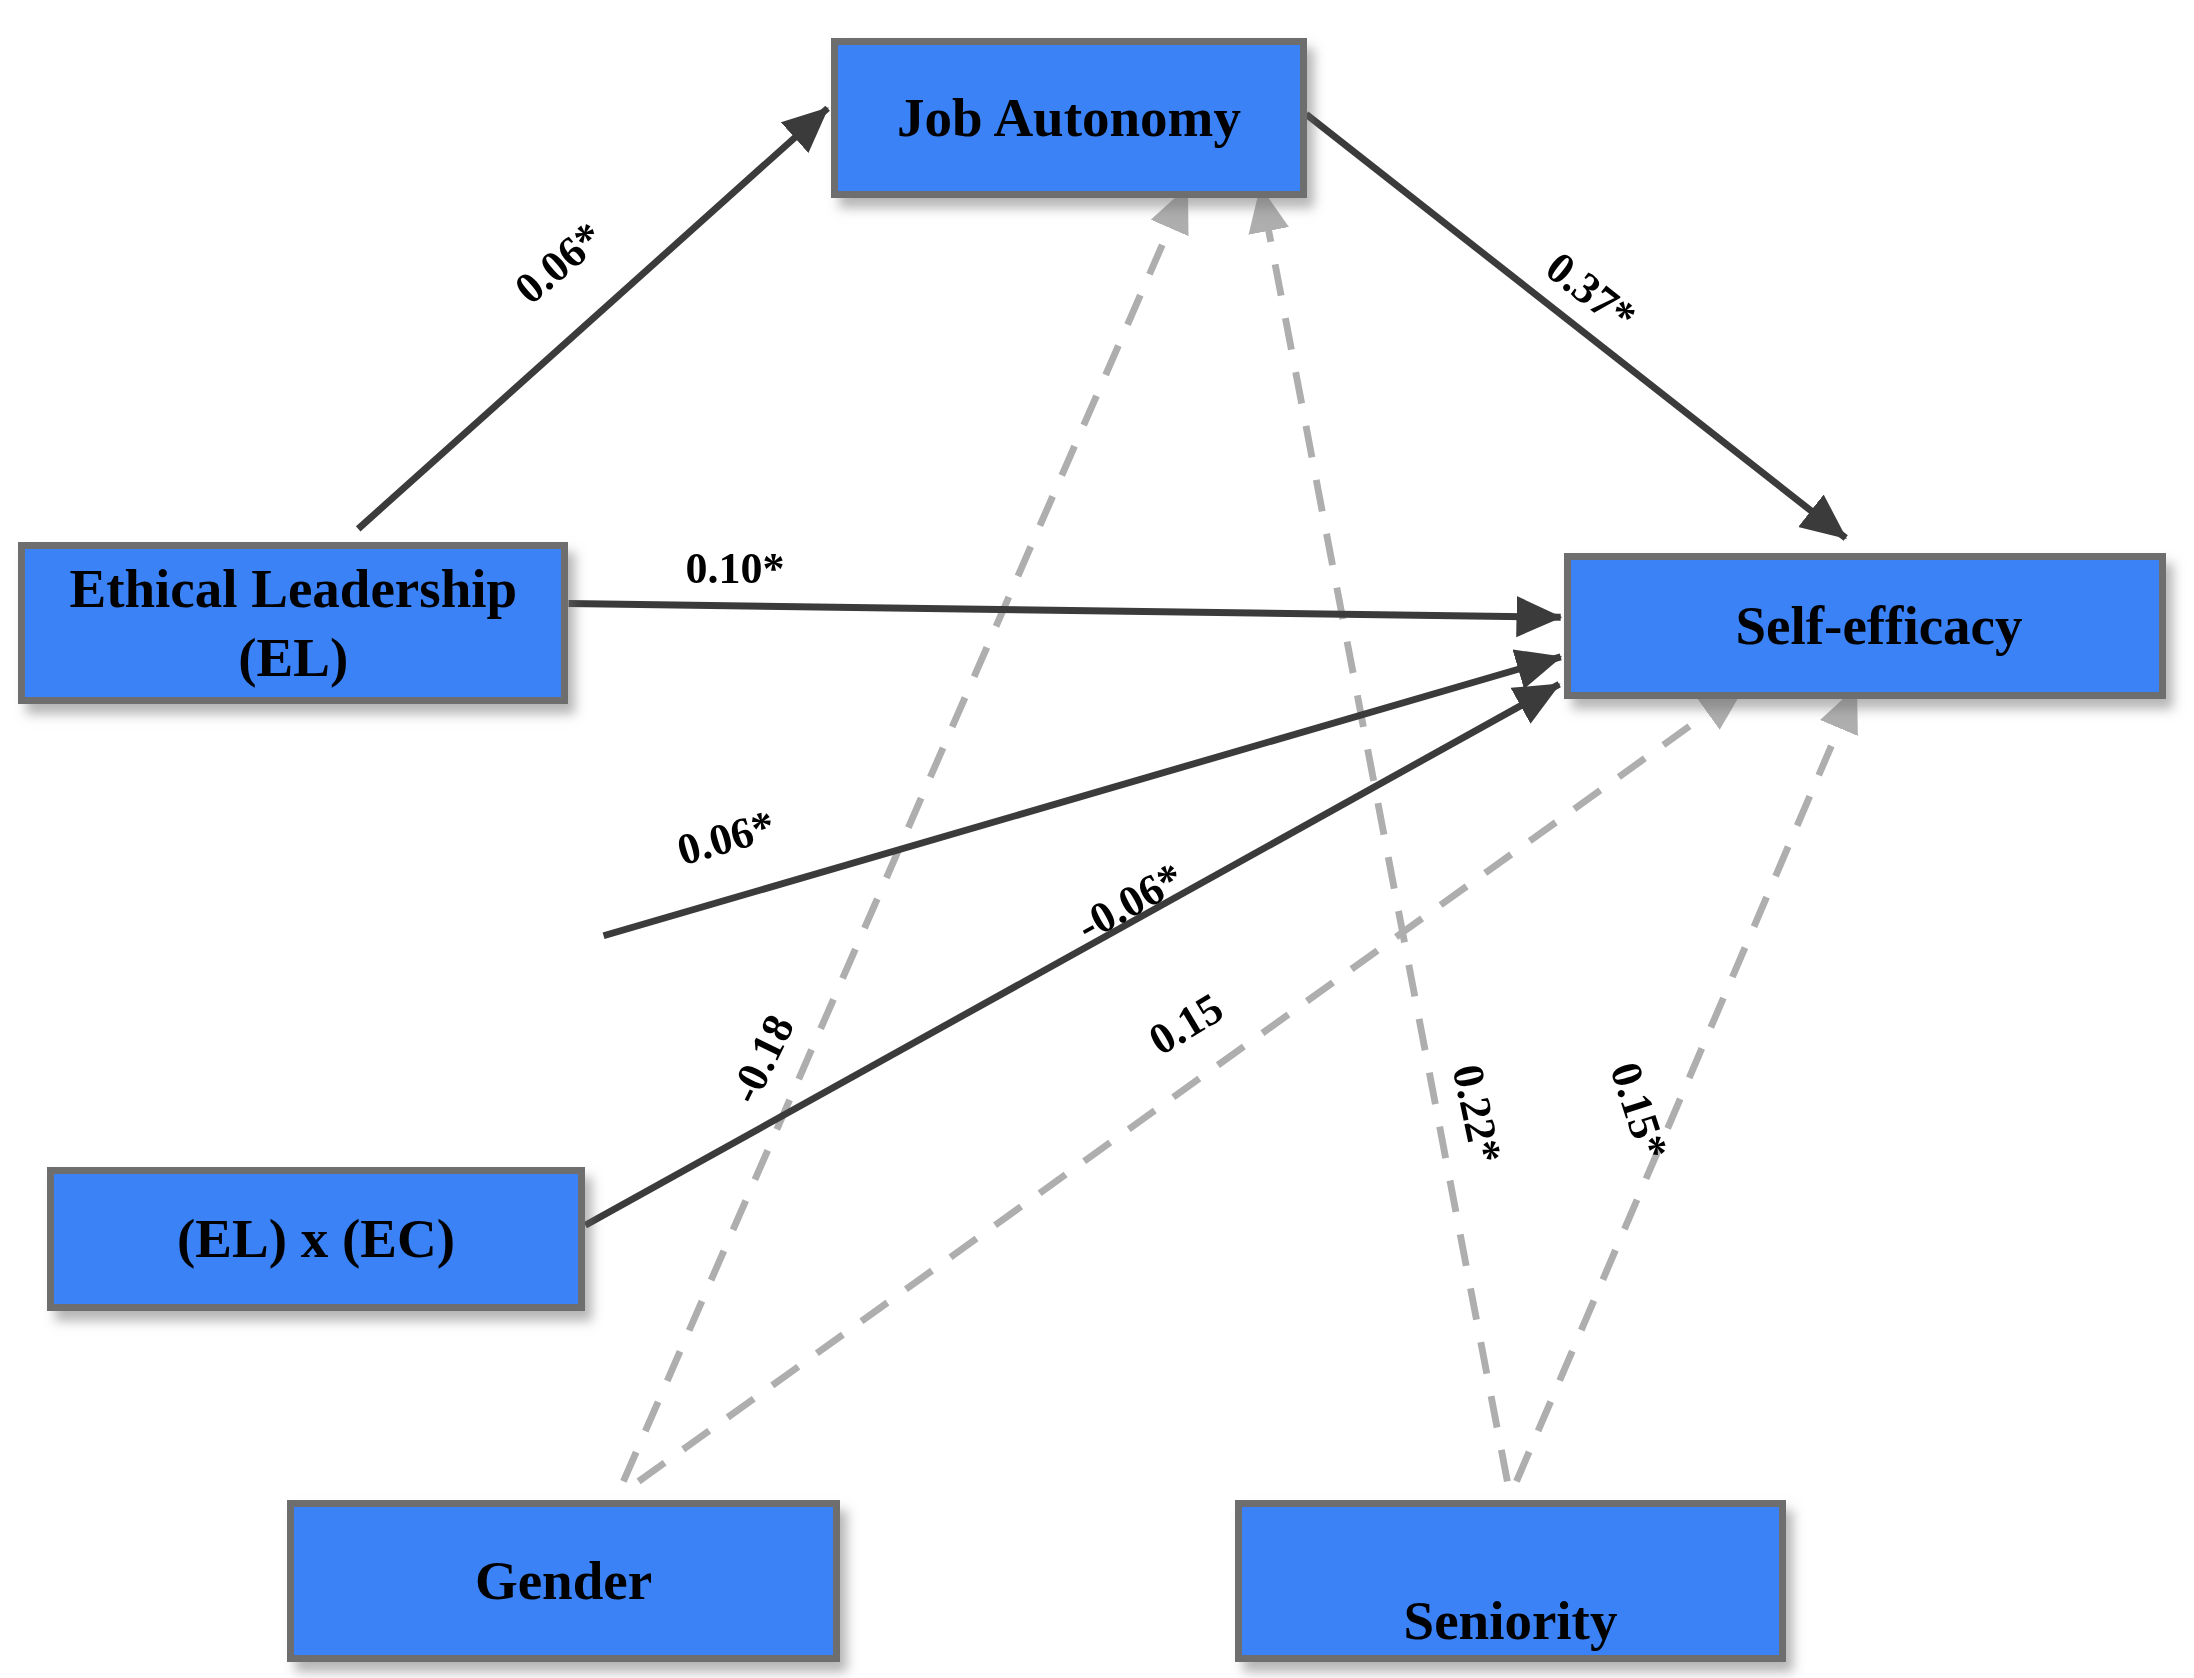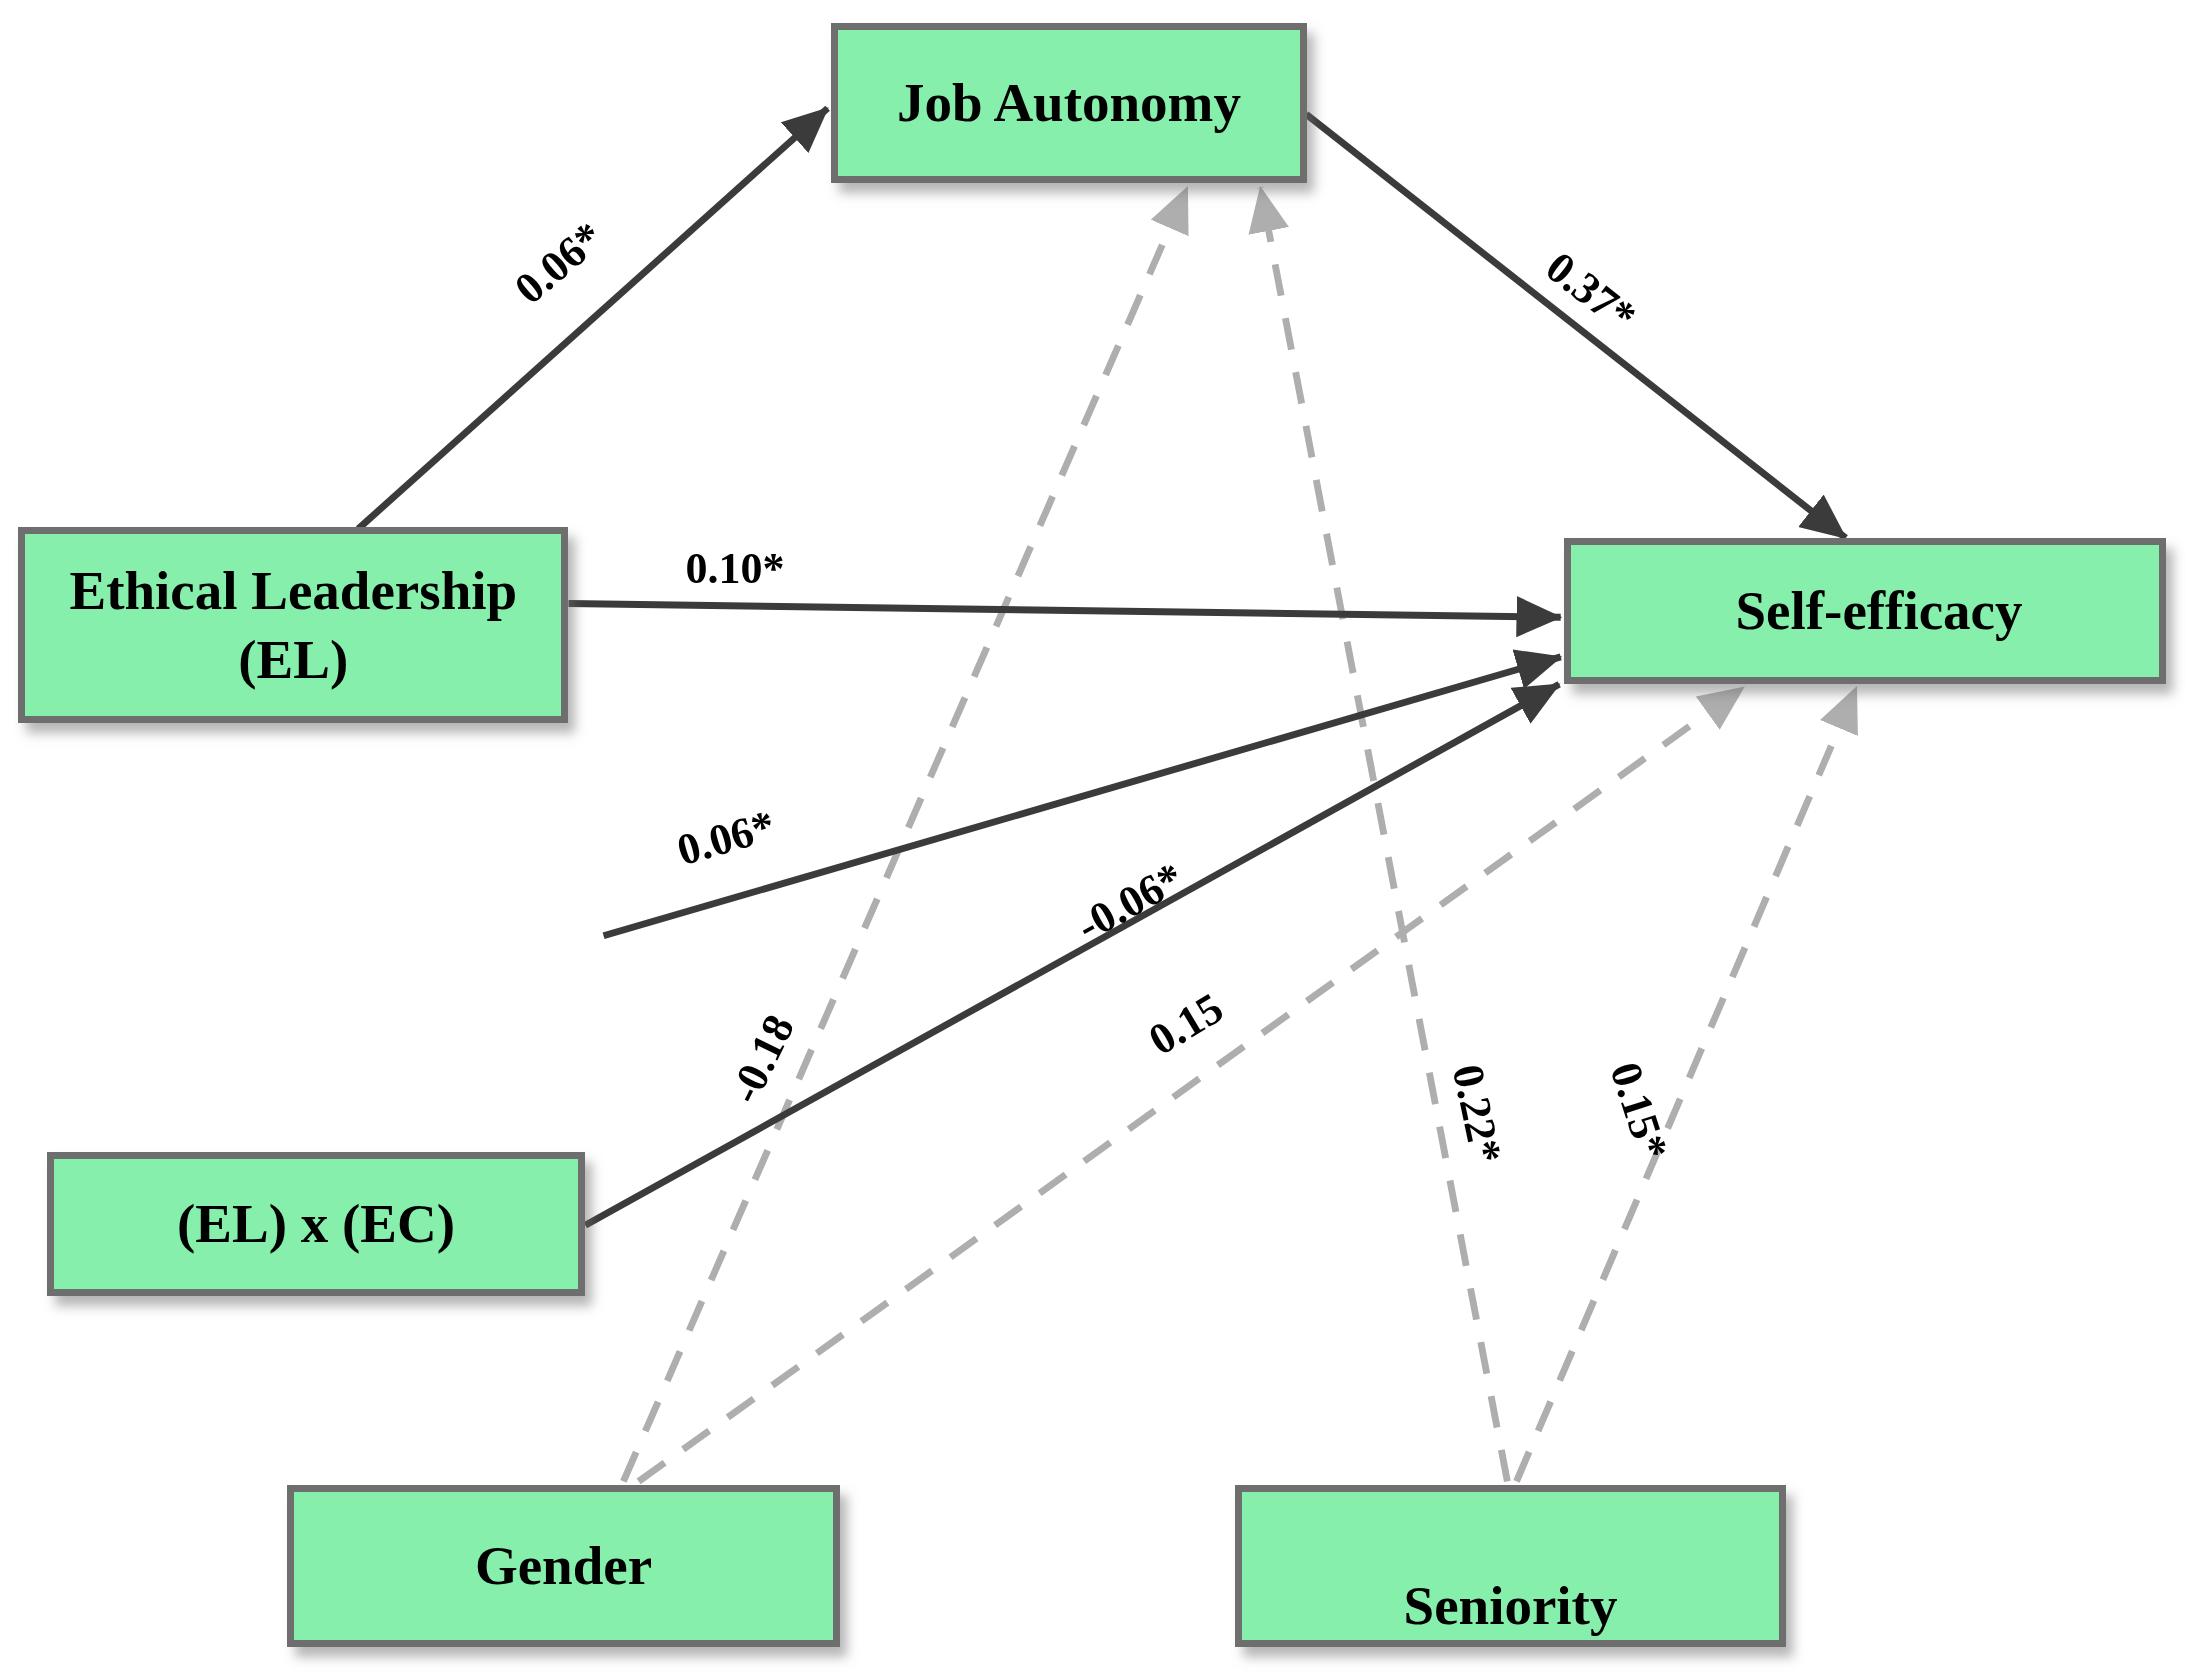--- a/index.html
+++ b/index.html
@@ -7,33 +7,34 @@
     position:relative;
     width:2194px;
     height:1678px;
     background:#ffffff;
     overflow:hidden;
     font-family:"Liberation Serif","DejaVu Serif",serif;
   }
   .edges{position:absolute;left:0;top:0;}
   .node{
     position:absolute;
-    background:#86efac;
+    background:#3b82f6;
     border:7.6px solid #6e6e6e;
     box-sizing:border-box;
     display:flex;
     flex-direction:column;
     align-items:center;
     justify-content:center;
     text-align:center;
     font-weight:700;
     font-size:55px;
     line-height:1.26;
     color:#000;
     box-shadow:7.6px 10px 10.7px rgba(110,110,110,0.50);
+    margin-top:15px;
   }
   .coef{
     position:absolute;
     font-weight:700;
     font-size:44px;
     color:#000;
     white-space:nowrap;
     transform-origin:center center;
   }
   .solid-edge{stroke:#3b3b3b;stroke-width:9;}
@@ -63,21 +64,21 @@
     <line class="solid-edge" x1="1714" y1="150" x2="2422" y2="706" marker-end="url(#ah-dark)"></line>
     <line class="solid-edge" x1="746" y1="792" x2="2048" y2="810" marker-end="url(#ah-dark)"></line>
     <line class="solid-edge" x1="792" y1="1228" x2="2048" y2="862" marker-end="url(#ah-dark)"></line>
     <line class="solid-edge" x1="768" y1="1608" x2="2046" y2="898" marker-end="url(#ah-dark)"></line>
   </svg>
 
   <div class="node" style="left:831px;top:23px;width:476px;height:160px;">
     <span>Job Autonomy</span>
   </div>
 
-  <div class="node" style="left:18.3px;top:527px;width:550px;height:196px;">
+  <div class="node" style="left:18.3px;top:527px;width:550px;height:162px;">
     <span>Ethical Leadership</span>
     <span>(EL)</span>
   </div>
 
 
   <div class="node" style="left:47px;top:1152px;width:538px;height:144px;">
     <span>(EL) x (EC)</span>
   </div>
 
   <div class="node" style="left:1564px;top:538px;width:602px;height:146px;padding-left:28px;">

